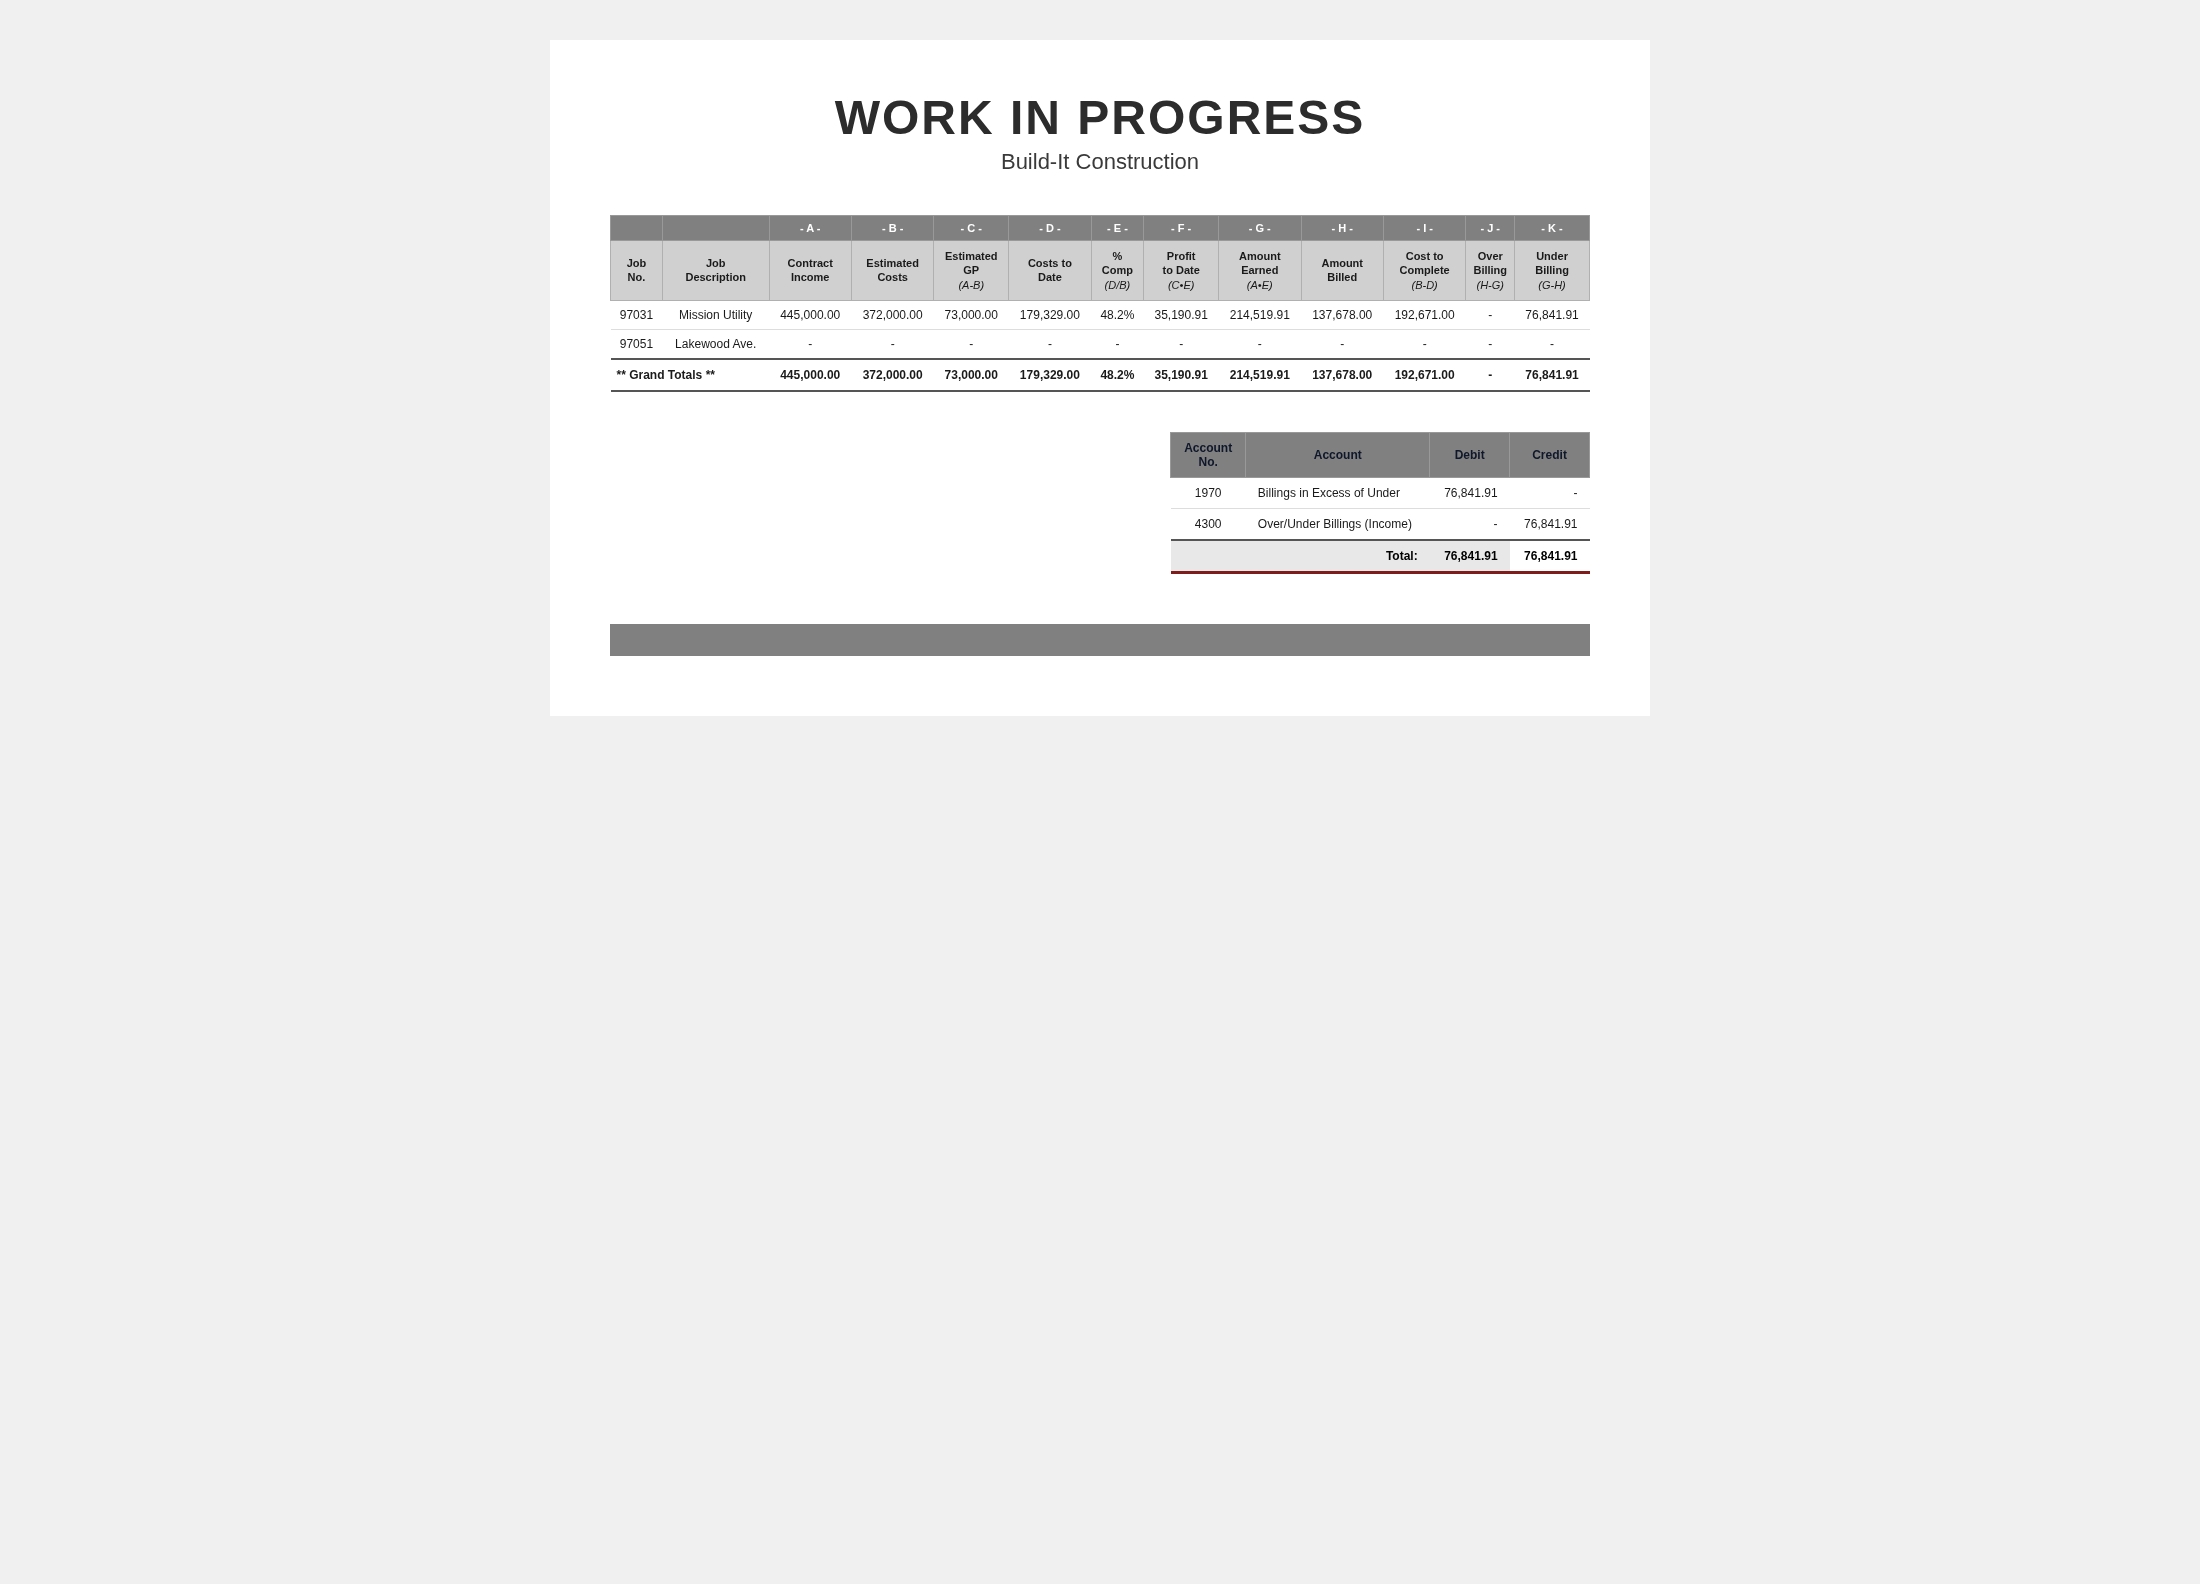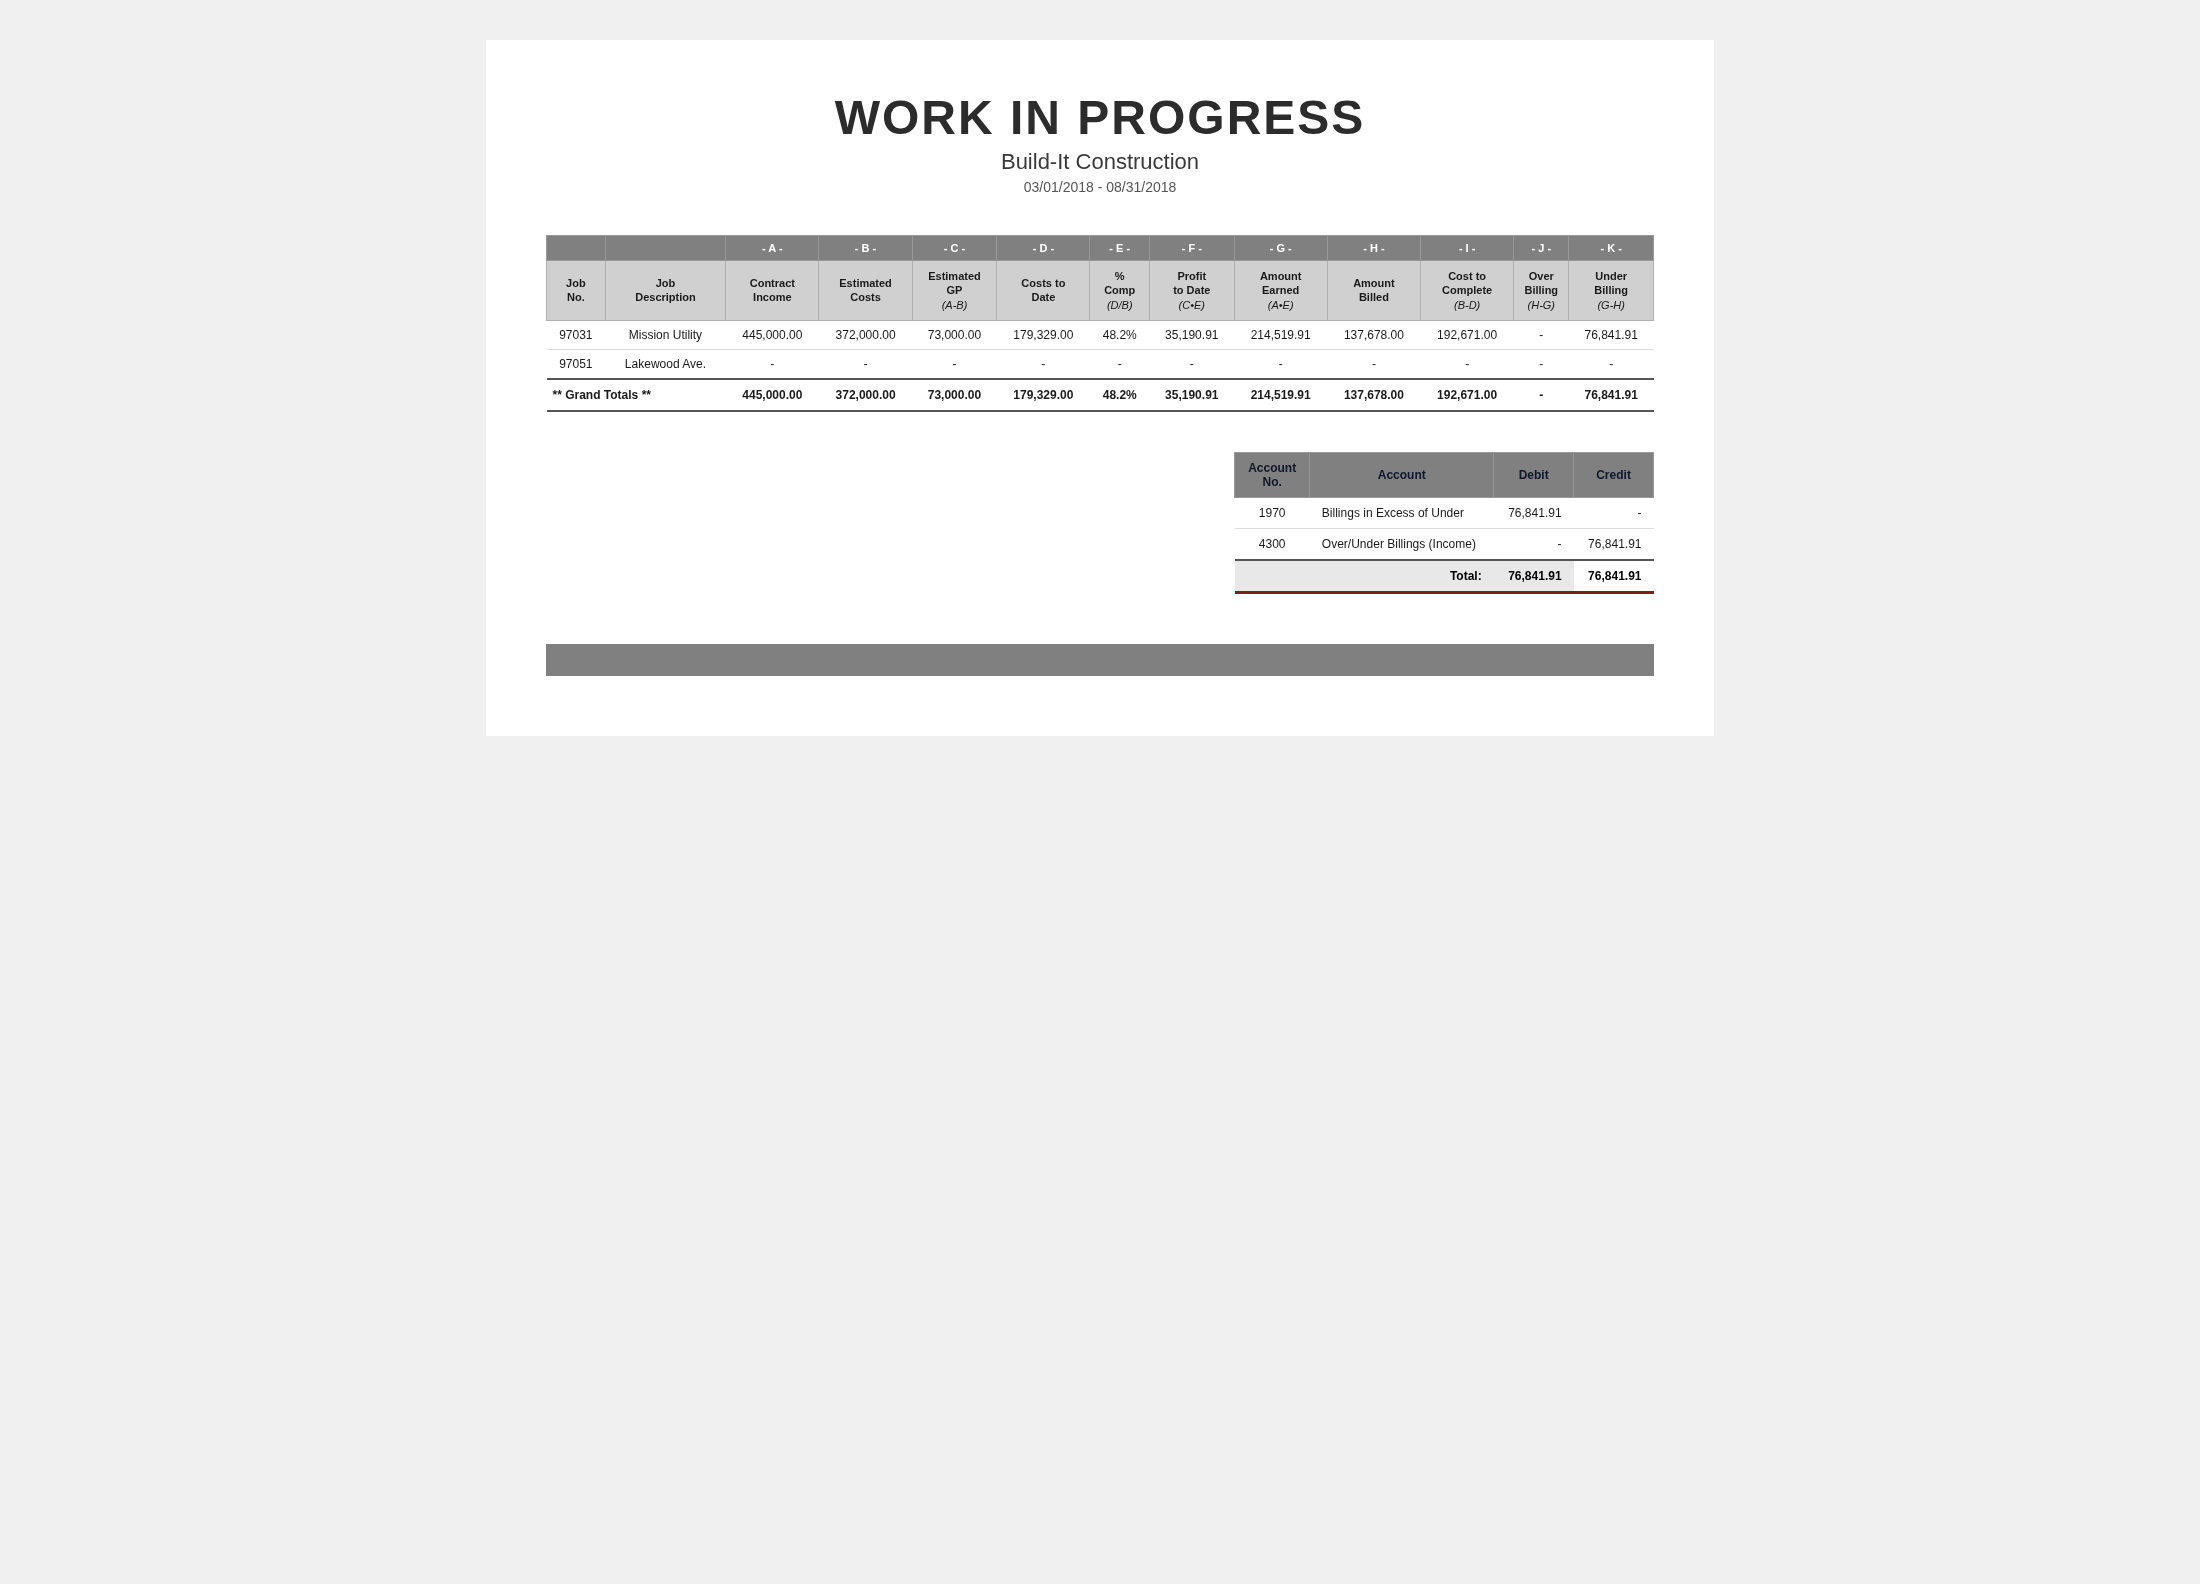--- a/index.html
+++ b/index.html
@@ -9,21 +9,21 @@
       font-family: Arial, sans-serif;
       min-height: 100vh;
       display: flex;
       justify-content: center;
       align-items: flex-start;
       padding: 40px 20px;
     }
 
     .page {
       background: #ffffff;
-      width: 1228px;
+      width: 1100px;
       padding: 50px 60px 60px 60px;
     }
 
     
     .header {
       text-align: center;
       margin-bottom: 40px;
     }
 
     .header-title {
@@ -194,21 +194,20 @@
     }
   </style>
 </head>
 <body>
 
 <div class="page">
 
   <div class="header">
     <div class="header-title">WORK IN PROGRESS</div>
     <div class="header-subtitle">Build-It Construction</div>
-    <div class="header-date">03/01/2018 - 08/31/2018</div>
   </div>
 
   <table class="main-table">
     <thead>
       <tr class="col-labels">
         <th></th>
         <th></th>
         <th>- A -</th>
         <th>- B -</th>
         <th>- C -</th>

